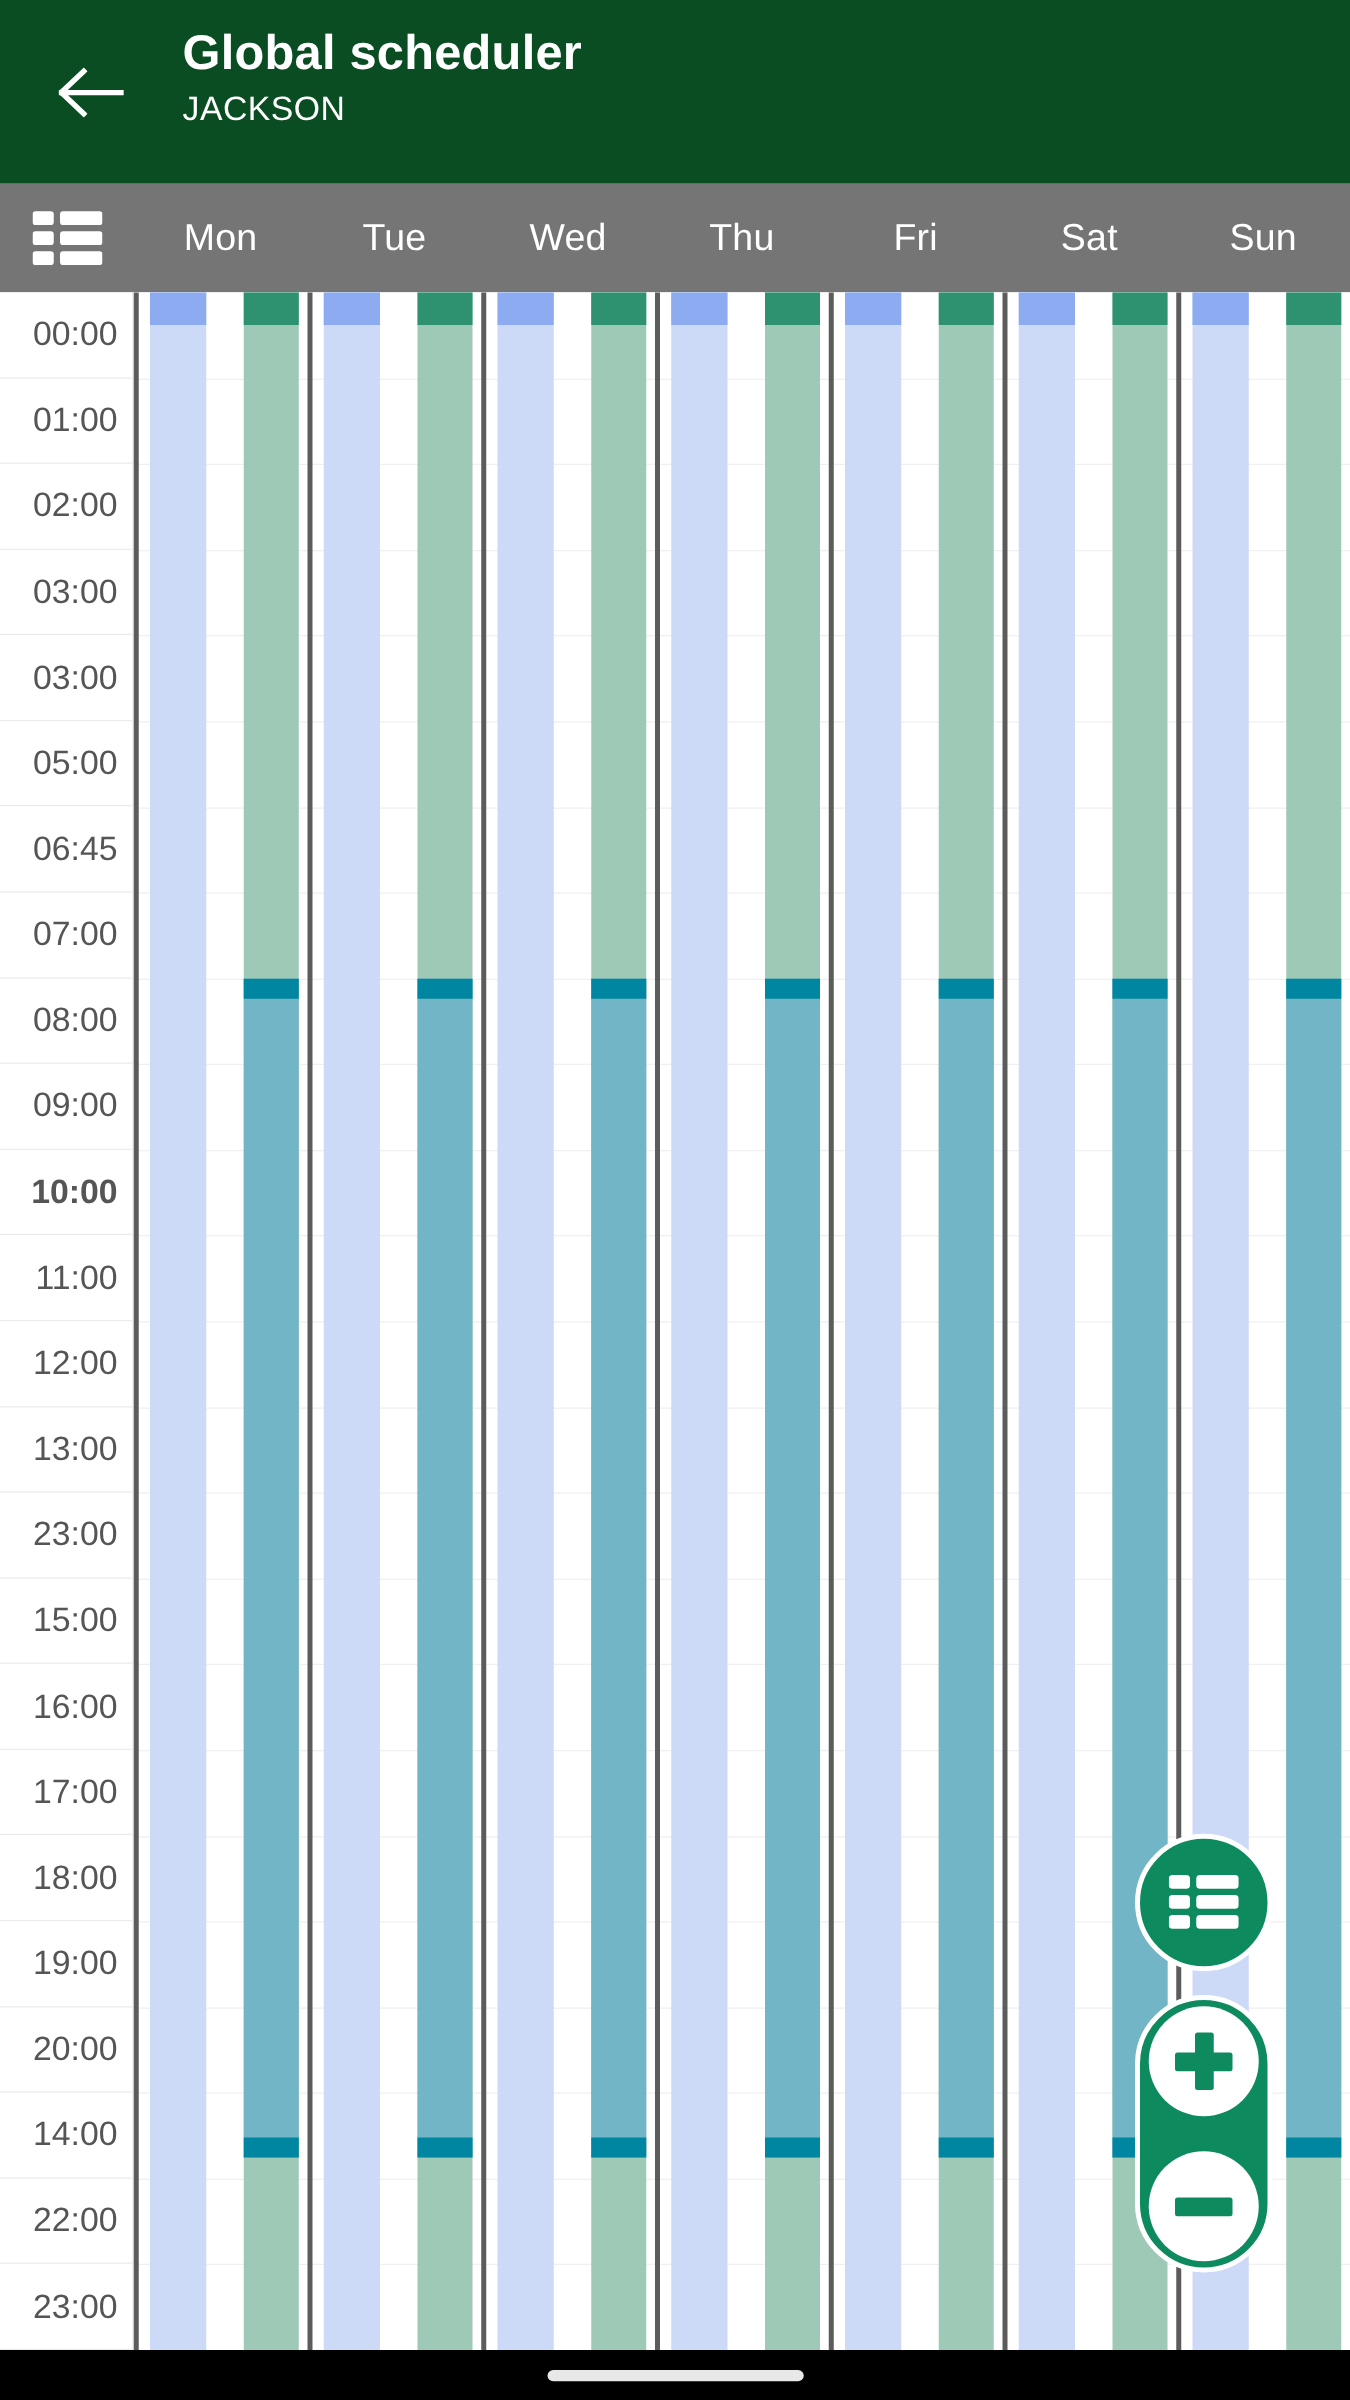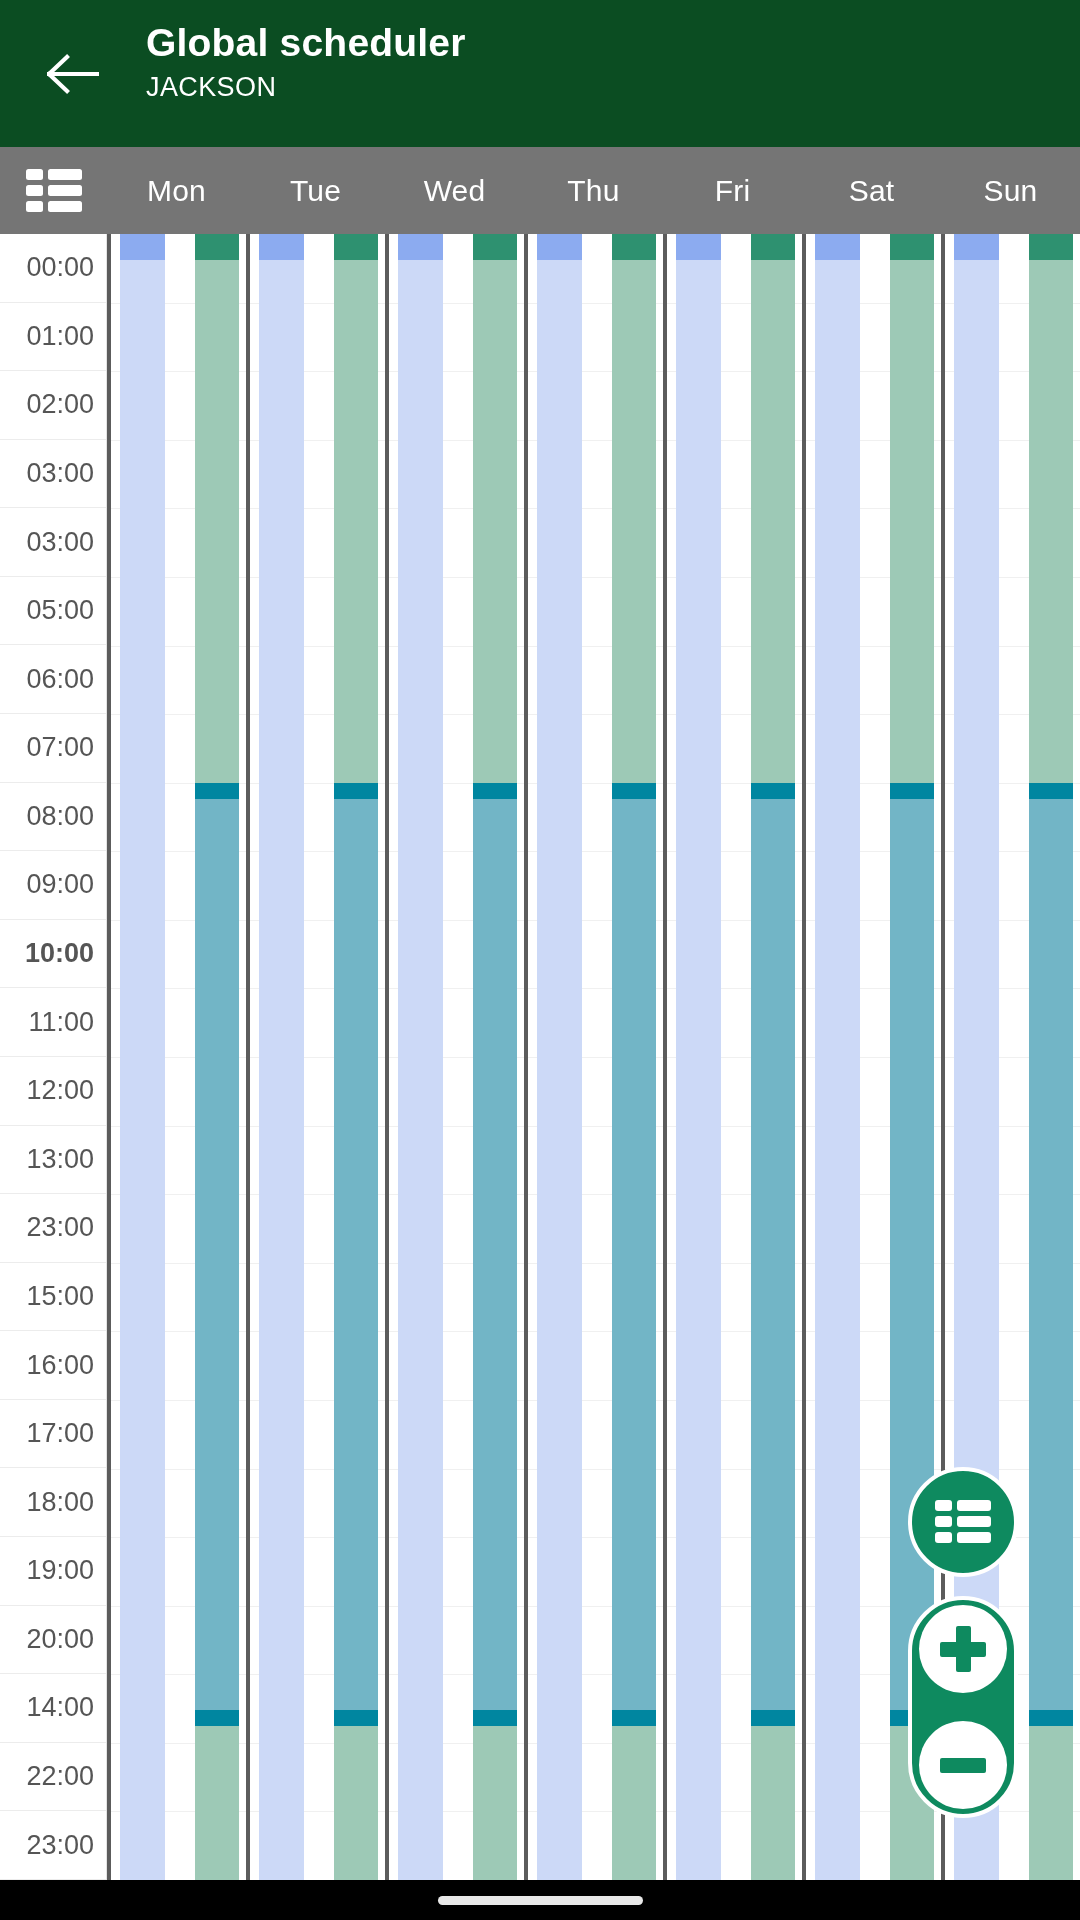--- a/index.html
+++ b/index.html
@@ -190,21 +190,21 @@
         <div class="time-row" style="height: 68.5833px;">
           <span>03:00</span>
         </div>
         <div class="time-row" style="height: 68.5833px;">
           <span>03:00</span>
         </div>
         <div class="time-row" style="height: 68.5833px;">
           <span>05:00</span>
         </div>
         <div class="time-row" style="height: 68.5833px;">
-          <span>06:00</span>
+          <span>06:45</span>
         </div>
         <div class="time-row" style="height: 68.5833px;">
           <span>07:00</span>
         </div>
         <div class="time-row" style="height: 68.5833px;">
           <span>08:00</span>
         </div>
         <div class="time-row" style="height: 68.5833px;">
           <span>09:00</span>
         </div>

